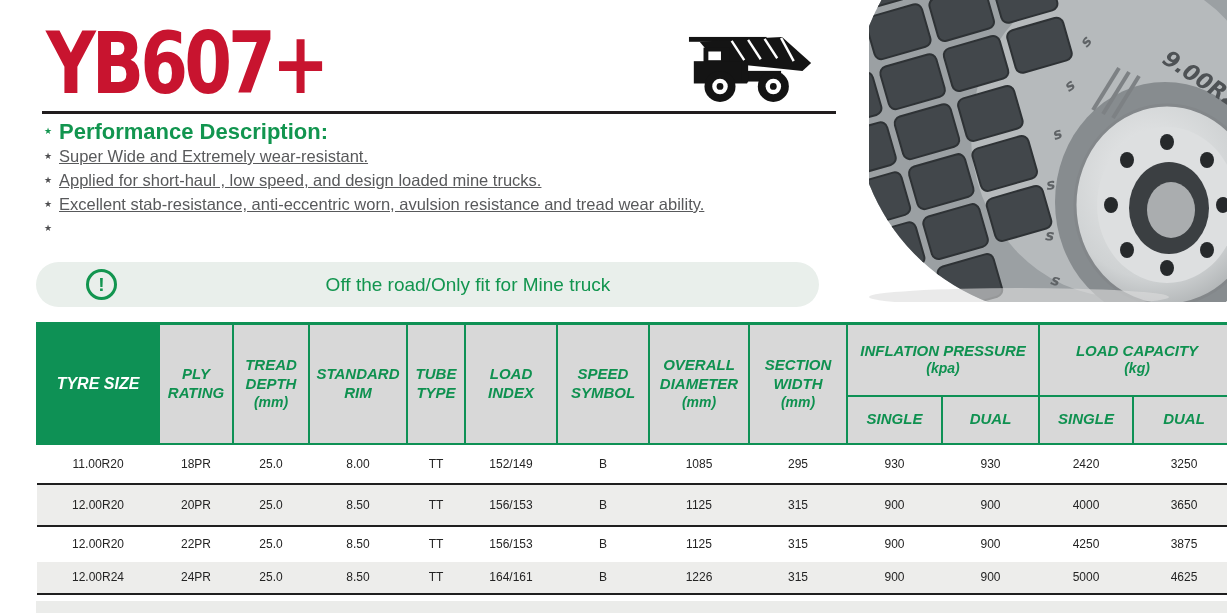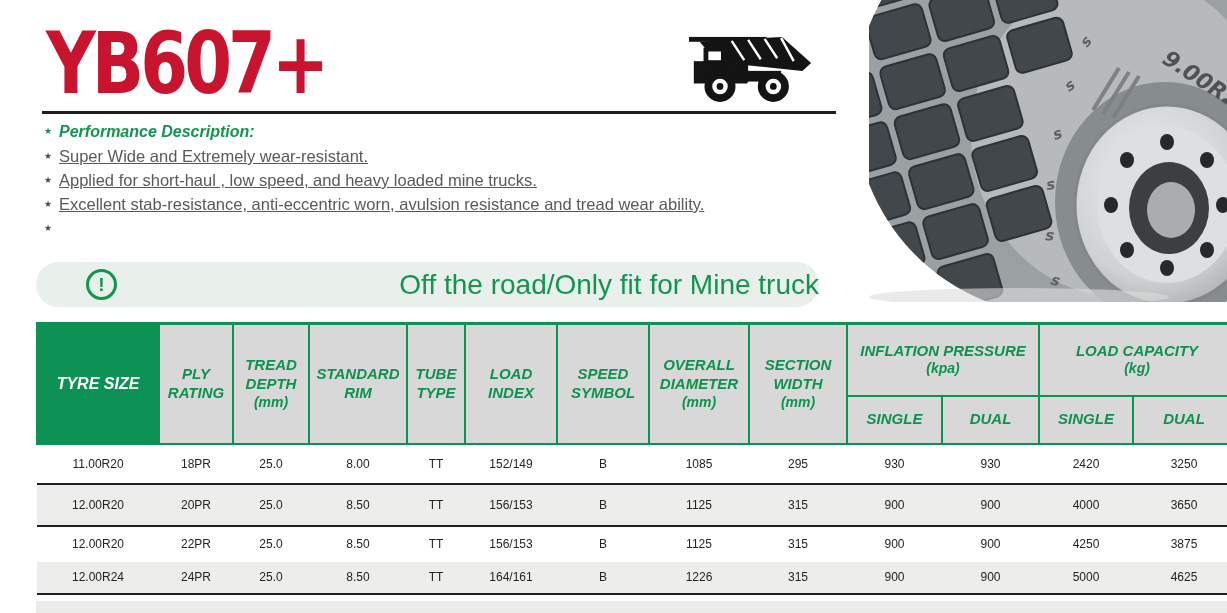--- a/index.html
+++ b/index.html
@@ -13,29 +13,29 @@
   .title{position:absolute;left:22px;top:20px;font-family:"DejaVu Sans",sans-serif;
          font-weight:bold;font-size:86px;line-height:1;letter-spacing:-5px;color:var(--red);
          transform:scaleX(.8);transform-origin:left top;white-space:nowrap;}
   .rule{position:absolute;left:18px;top:111px;width:794px;height:3px;background:var(--line);}
   .truck{position:absolute;left:664px;top:28px;width:128px;height:78px;}
   
   .perf{position:absolute;left:20px;top:121px;width:680px;}
   .perf-row{display:flex;align-items:flex-start;margin-bottom:4px;}
   .star{width:15px;font-size:9px;line-height:20px;color:#4D4D4F;flex:0 0 15px;}
   .perf-row.head .star{color:var(--banner-green);}
-  .perf-head-text{font-size:16px;font-weight:bold;font-style:italic;color:var(--banner-green);line-height:21px;}
+  .perf-head-text{font-size:22px;font-weight:bold;color:var(--banner-green);line-height:21px;}
   .perf-text{font-size:16.5px;color:var(--desc);line-height:20px;text-decoration:underline;}
   
   .banner{position:absolute;left:12px;top:262px;width:783px;height:45px;background:#E9EFEB;
           border-radius:23px;display:flex;align-items:center;}
   .alert-ring{box-sizing:border-box;width:31px;height:31px;border:3px solid var(--banner-green);
           border-radius:50%;margin-left:50px;display:flex;align-items:center;justify-content:center;
           font-weight:bold;font-size:19px;color:var(--banner-green);flex:0 0 31px;}
-  .banner-text{flex:1;text-align:right;font-size:28px;color:var(--banner-green);}
+  .banner-text{flex:1;text-align:center;font-size:19px;color:var(--banner-green);}
   
   .tire{position:absolute;right:0;top:0;width:382px;height:302px;}
   
   table.spec{position:absolute;left:12px;top:322px;width:1198px;border-collapse:collapse;table-layout:fixed;}
   .spec thead th{background:var(--hdr-gray);border:2px solid var(--green);color:var(--green-text);
           font-style:italic;font-weight:bold;font-size:15px;line-height:1.25;padding:2px 1px;text-align:center;}
   .spec thead tr:first-child{height:72px;}
   .spec thead tr:first-child th{border-top:3px solid var(--green);}
   .spec thead tr.sub{height:48px;}
   .spec th.c-size{background:var(--green);color:#ffffff;font-size:16px;}
@@ -87,21 +87,21 @@
     <div class="perf-row head">
       <span class="star">★</span>
       <span class="perf-head-text">Performance Description:</span>
     </div>
     <div class="perf-row">
       <span class="star">★</span>
       <span class="perf-text">Super Wide and Extremely wear-resistant.</span>
     </div>
     <div class="perf-row">
       <span class="star">★</span>
-      <span class="perf-text">Applied for short-haul , low speed, and heavy loaded mine trucks.</span>
+      <span class="perf-text">Applied for short-haul , low speed, and design loaded mine trucks.</span>
     </div>
     <div class="perf-row">
       <span class="star">★</span>
       <span class="perf-text">Excellent stab-resistance, anti-eccentric worn, avulsion resistance and tread wear ability.</span>
     </div>
     <div class="perf-row">
       <span class="star">★</span>
     </div>
   </div>
 

